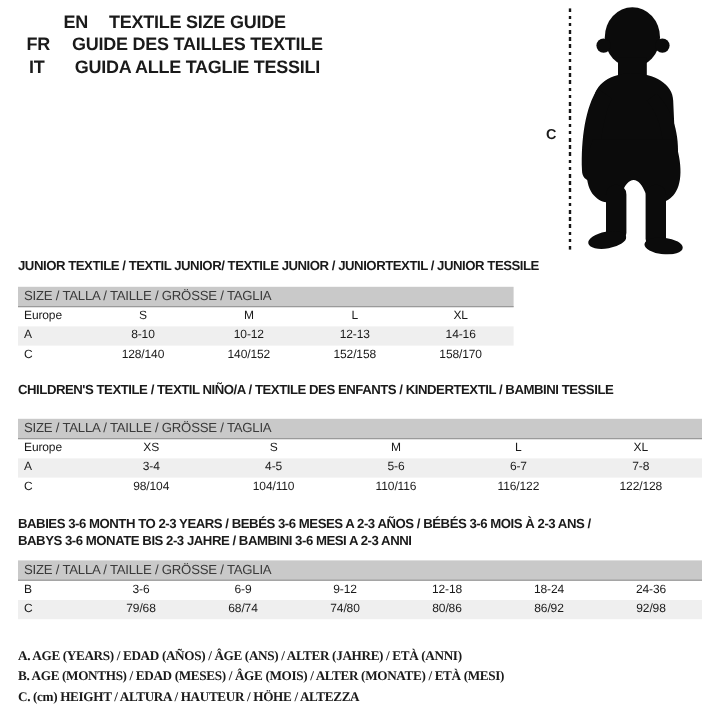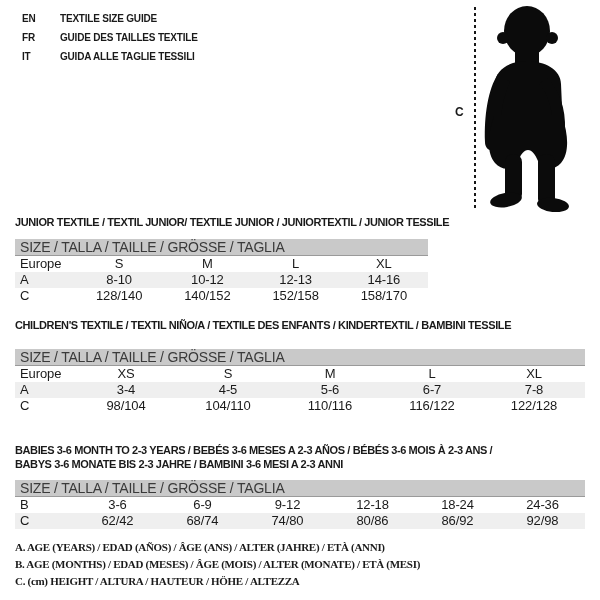--- a/index.html
+++ b/index.html
@@ -3,46 +3,46 @@
 <meta charset="utf-8">
 <style>
   html,body{margin:0;padding:0;}
   body{
     width:600px;height:600px;position:relative;overflow:hidden;
     background:#ffffff;color:#1a1a1a;
     font-family:"Liberation Sans", sans-serif;
   }
   
   .lang-list{position:absolute;left:22px;top:9px;}
-  .lang-row{display:flex;line-height:19px;font-weight:bold;font-size:10px;letter-spacing:-0.2px;}
+  .lang-row{display:flex;line-height:19px;font-weight:bold;font-size:15px;letter-spacing:-0.2px;justify-content:center;}
   .lang-code{width:38px;}
   
   .measure-line{
     position:absolute;left:474px;top:7px;width:2px;height:201px;
     background:repeating-linear-gradient(to bottom,#161616 0 3px,transparent 3px 6px);
   }
   .measure-label{position:absolute;left:455px;top:105px;font-weight:bold;font-size:12px;}
   .baby{position:absolute;left:483px;top:4px;}
   
   .section{position:absolute;left:15px;width:570px;}
   #section-junior{top:215px;}
   #section-children{top:318px;}
-  #section-babies{top:430px;margin-top:13px;}
+  #section-babies{top:430px;}
   .section-title{font-weight:bold;font-size:11px;line-height:14px;letter-spacing:-0.4px;white-space:nowrap;}
   .size-table{width:570px;}
   .size-table.w-junior{width:413px;}
   #section-junior .size-table{margin-top:10px;}
   #section-children .size-table{margin-top:17px;}
   #section-babies .size-table{margin-top:9px;}
   .size-header{
     background:#c9c9c9;border-bottom:1px solid #9a9a9a;
-    height:16px;line-height:16px;font-size:14px;color:#3a3a3a;
+    height:16px;line-height:16px;font-size:11px;color:#3a3a3a;
     padding-left:5px;letter-spacing:-0.2px;
   }
-  .trow{display:flex;height:16px;line-height:16px;font-size:13px;letter-spacing:-0.1px;}
+  .trow{display:flex;height:16px;line-height:16px;font-size:10px;letter-spacing:-0.1px;}
   .trow.stripe{background:#efefef;}
   .tlabel{width:60px;padding-left:5px;box-sizing:border-box;}
   .tcell{flex:1;text-align:center;}
   
   .notes{position:absolute;left:15px;top:539px;font-weight:bold;font-size:11px;line-height:17px;letter-spacing:-0.3px;font-family:Liberation Serif, serif;}
 </style>
 </head>
 <body>
 
 <div class="lang-list">
@@ -156,21 +156,21 @@
           <div class="tlabel">B</div>
           <div class="tcell">3-6</div>
           <div class="tcell">6-9</div>
           <div class="tcell">9-12</div>
           <div class="tcell">12-18</div>
           <div class="tcell">18-24</div>
           <div class="tcell">24-36</div>
         </div>
         <div class="trow stripe">
           <div class="tlabel">C</div>
-          <div class="tcell">62/42</div>
+          <div class="tcell">79/68</div>
           <div class="tcell">68/74</div>
           <div class="tcell">74/80</div>
           <div class="tcell">80/86</div>
           <div class="tcell">86/92</div>
           <div class="tcell">92/98</div>
         </div>
       </div>
   </div>
 </div>
 

